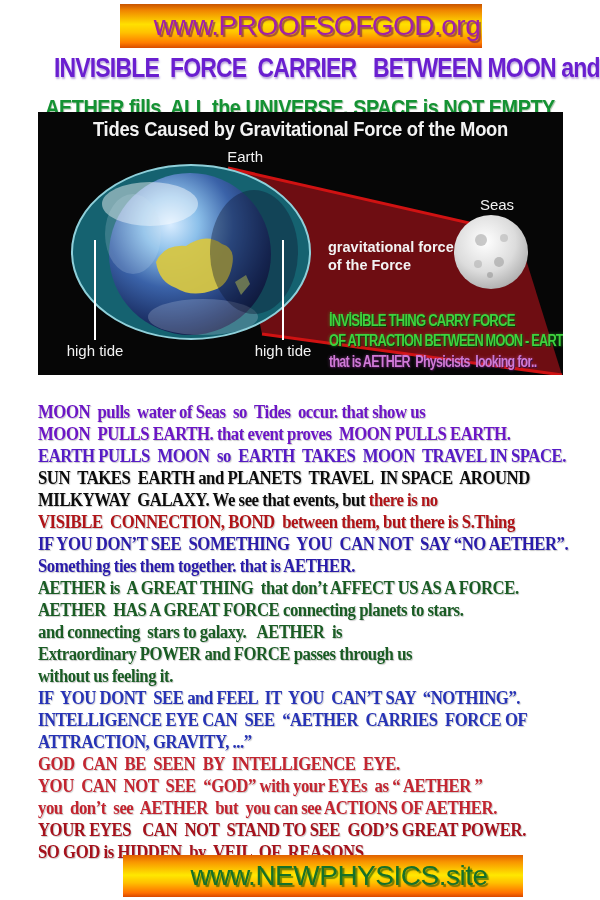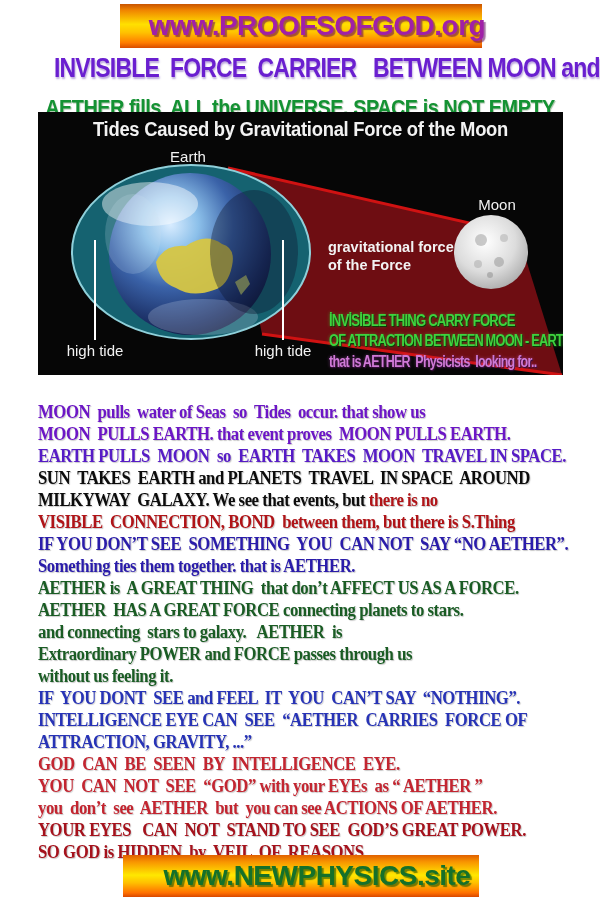--- a/index.html
+++ b/index.html
@@ -4,41 +4,41 @@
 <style>
   html,body{margin:0;padding:0;}
   body{width:600px;height:900px;background:#ffffff;overflow:hidden;position:relative;
        font-family:"Liberation Sans", sans-serif;}
   .abs{position:absolute;}
 
   
   .banner{left:120px;top:4px;width:362px;height:44px;
     background:linear-gradient(180deg,#c85400 0%,#f08400 14%,#ffe000 46%,#ffc400 64%,#ff7c00 88%,#d84c00 100%);
     display:flex;align-items:center;justify-content:center;cursor:pointer;}
-  .banner-text{font-size:28px;font-weight:bold;letter-spacing:-0.5px;white-space:pre;
+  .banner-text{font-size:28px;font-weight:normal;letter-spacing:-0.5px;white-space:pre;
     text-shadow:2px 2px 1px rgba(90,0,90,0.55);margin-left:32px;}
-  .banner2{left:123px;top:855px;width:356px;height:42px;
+  .banner2{left:123px;top:855px;width:400px;height:42px;
     background:linear-gradient(180deg,#e06000 0%,#f89400 16%,#ffe800 48%,#ffc000 66%,#ff7000 90%,#d84800 100%);
     display:flex;align-items:center;justify-content:center;cursor:pointer;}
   .banner2 .banner-text{text-shadow:2px 2px 1px rgba(0,70,0,0.55);}
 
   
   .headline{top:52px;left:0;width:600px;text-align:center;font-size:28px;font-weight:bold;
     letter-spacing:-1px;white-space:pre;transform:scaleX(0.82);transform-origin:center;
     text-shadow:1px 2px 2px rgba(90,40,170,0.4);}
   .subhead{top:95px;left:0;width:600px;text-align:center;font-size:22px;font-weight:bold;
     letter-spacing:-0.5px;white-space:pre;transform:scaleX(0.9);transform-origin:center;
     text-shadow:1px 1px 1px rgba(0,80,0,0.35);}
 
   
   .panel{left:38px;top:112px;width:525px;height:263px;background:#060606;overflow:hidden;}
   .panel .abs{color:#f2f2f2;}
   .d-title{top:6px;left:0;width:525px;text-align:center;font-size:20px;font-weight:bold;
     letter-spacing:-0.3px;transform:scaleX(0.92);transform-origin:center;white-space:pre;}
-  .d-earth{top:36px;left:75px;width:150px;text-align:center;font-size:15px;}
+  .d-earth{top:36px;left:75px;width:150px;text-align:right;font-size:15px;}
   .d-moon{top:84px;left:429px;width:60px;text-align:center;font-size:15px;}
   .d-force{top:126px;left:290px;font-size:14.5px;line-height:18px;white-space:pre;font-weight:bold;}
   .d-ht-left{top:230px;left:17px;width:80px;text-align:center;font-size:15px;}
   .d-ht-right{top:230px;left:205px;width:80px;text-align:center;font-size:15px;}
   .cap{left:291px;white-space:pre;font-weight:bold;transform-origin:left center;}
   .cap1{top:200px;font-size:16px;letter-spacing:-1px;transform:scaleX(0.82);
     text-shadow:1px 1px 1px #073807,0 0 4px rgba(70,255,70,0.45);}
   .cap2{top:220px;font-size:16px;letter-spacing:-1px;transform:scaleX(0.8);
     text-shadow:1px 1px 1px #073807,0 0 4px rgba(70,255,70,0.45);}
   .cap3{top:240px;font-size:16.5px;letter-spacing:-1px;transform:scaleX(0.76);
@@ -98,21 +98,21 @@
     <circle cx="440" cy="152" r="4" fill="#b8b8b8" opacity="0.7"></circle>
     <circle cx="466" cy="126" r="4" fill="#bcbcbc" opacity="0.7"></circle>
     <circle cx="452" cy="163" r="3" fill="#a0a0a0" opacity="0.7"></circle>
 
     <line x1="57" y1="128" x2="57" y2="228" stroke="#ffffff" stroke-width="2"></line>
     <line x1="245" y1="128" x2="245" y2="228" stroke="#ffffff" stroke-width="2"></line>
   </svg>
 
   <div class="abs d-title">Tides Caused by Gravitational Force of the Moon</div>
   <div class="abs d-earth">Earth</div>
-  <div class="abs d-moon">Moon</div>
+  <div class="abs d-moon">Seas</div>
   <div class="abs d-force"><span>gravitational force</span><br><span>of the Force</span></div>
   <div class="abs d-ht-left">high tide</div>
   <div class="abs d-ht-right">high tide</div>
   <div class="abs cap cap1" style="color: rgb(62, 211, 62);">İNVİSİBLE THING CARRY FORCE</div>
   <div class="abs cap cap2" style="color: rgb(62, 211, 62);">OF ATTRACTION BETWEEN MOON - EARTH</div>
   <div class="abs cap cap3" style="color: rgb(207, 122, 214);">that is AETHER  Physicists  looking for..</div>
 </div>
 
 <div class="abs bodytext">
   <div class="bl" style="color: rgb(108, 22, 198);">MOON  pulls  water of Seas  so  Tides  occur. that show us</div>

